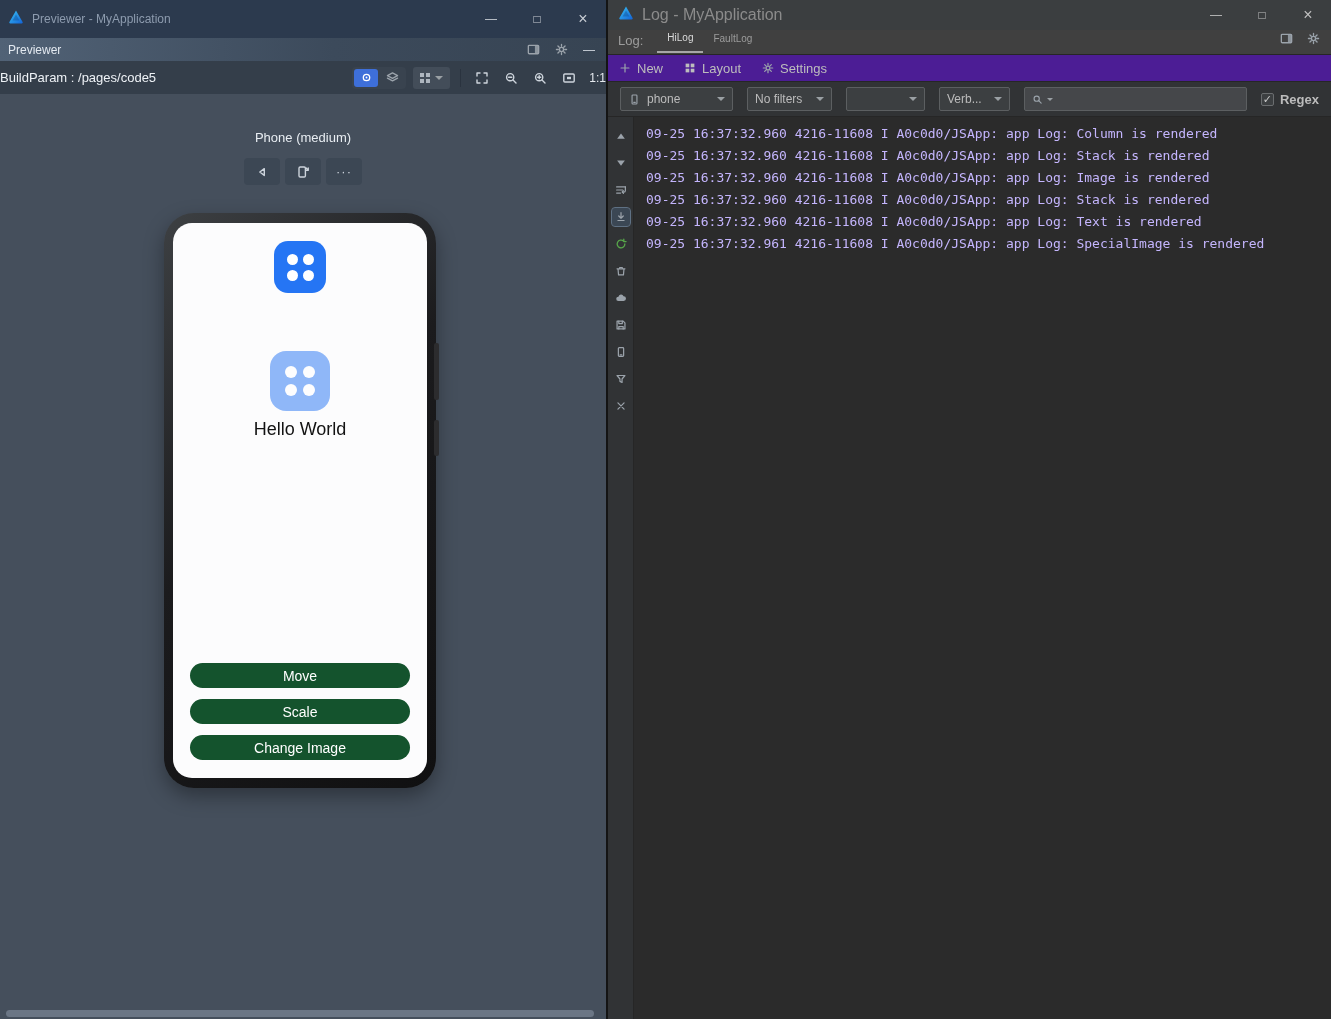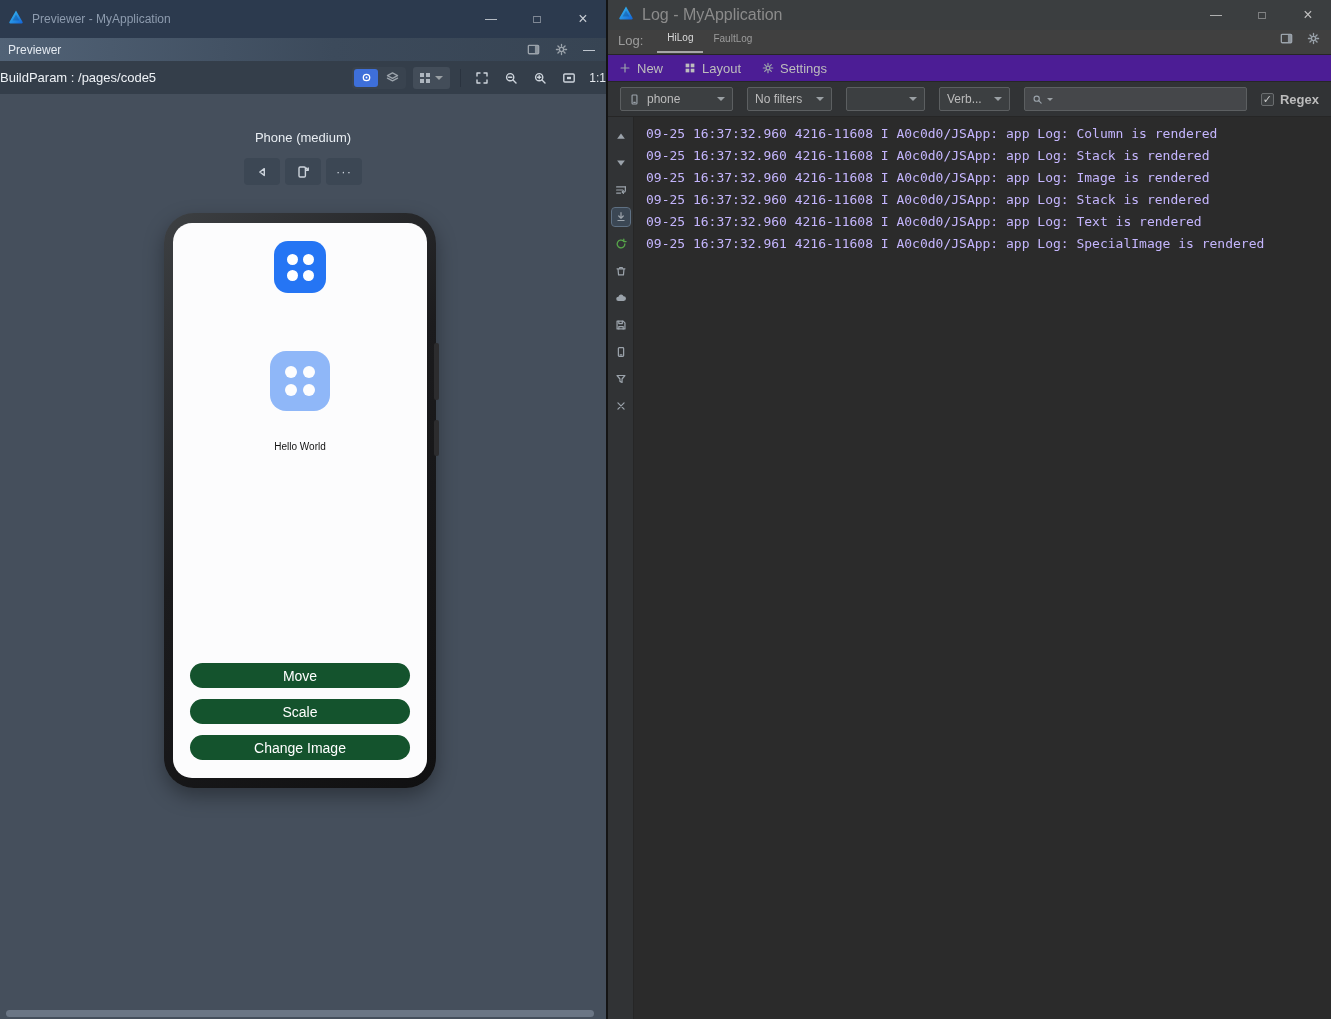--- a/index.html
+++ b/index.html
@@ -49,21 +49,21 @@
   .side-key.k2 { top:207px; height:36px; }
   .screen { width:100%; height:100%; background:#fcfcfd; border-radius:19px; position:relative; overflow:hidden; }
 
   .app-icon { position:absolute; left:50%; transform:translateX(-50%); background:#2575f4; display:flex; align-items:center; justify-content:center; }
   .app-icon.i1 { top:18px; width:52px; height:52px; border-radius:14px; }
   .app-icon.i2 { top:128px; width:60px; height:60px; border-radius:16px; opacity:.5; }
   .dots { display:grid; grid-template-columns:repeat(2,1fr); gap:5px; }
   .dots i { width:11px; height:11px; background:#fff; border-radius:50%; display:block; }
   .app-icon.i2 .dots { gap:6px; }
   .app-icon.i2 .dots i { width:12px; height:12px; }
-  .hello { position:absolute; top:218px; width:100%; text-align:center; color:#121212; font-size:10px; }
+  .hello { position:absolute; top:196px; width:100%; text-align:center; color:#121212; font-size:18px; }
 
   .btn-stack { position:absolute; left:50%; transform:translateX(-50%); bottom:18px; width:220px; display:flex; flex-direction:column; gap:11px; }
   .blue-btn { height:25px; border-radius:13px; background:#14532d; color:#ffffff; font-size:14px; display:flex; align-items:center; justify-content:center; cursor:default; }
 
   .h-scroll { position:absolute; left:6px; bottom:2px; width:588px; height:7px; border-radius:4px; background:#6b7685; }
 
   
   .rw { width:725px; height:1019px; background:#2b2b2b; border-left:2px solid #141414; display:flex; flex-direction:column; }
   .rw-title { height:30px; background:#3b3e40; display:flex; align-items:center; padding-left:10px; flex:0 0 auto; }
   .rw-title .title-text { color:#8b8b8b; font-size:16px; margin-left:8px; }

